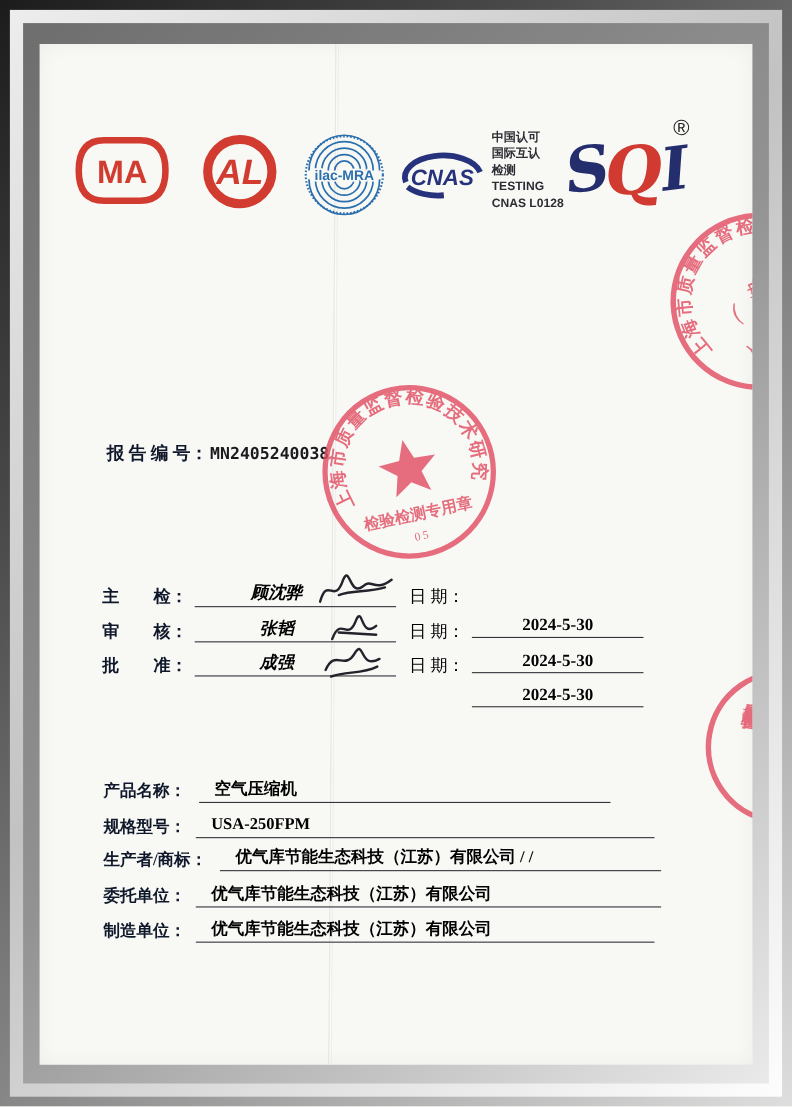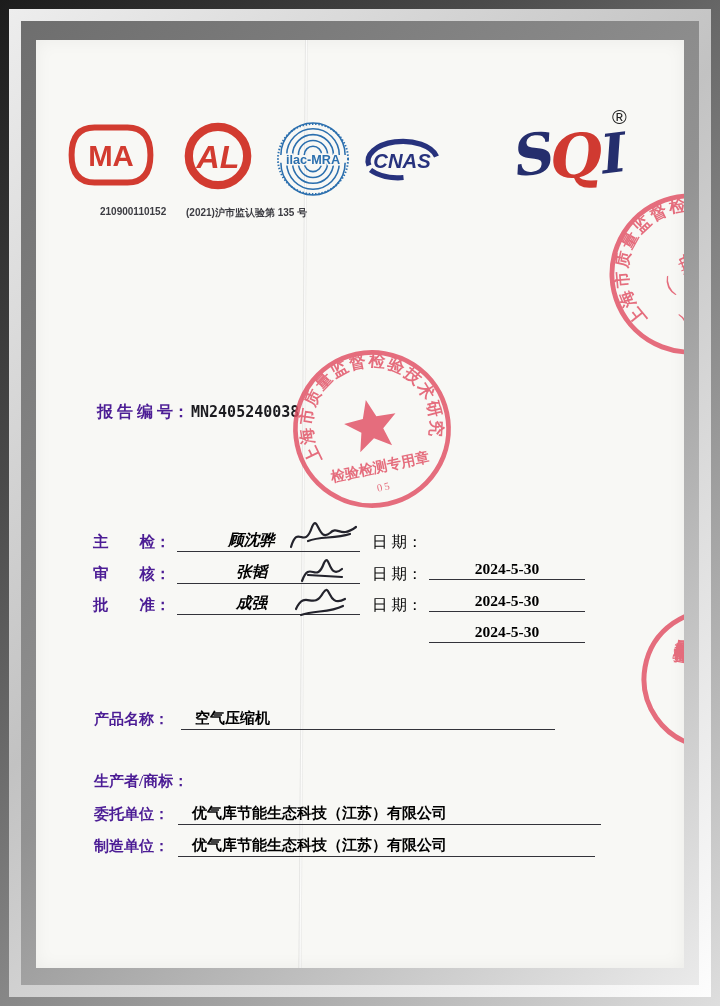--- a/index.html
+++ b/index.html
@@ -37,21 +37,21 @@
   
   .hdr-nums{position:absolute;top:166px;left:64px;width:420px;
     font-family:"Liberation Sans",sans-serif;font-size:10px;font-weight:700;color:#3c3c42;}
   .hdr-nums .lic{position:absolute;left:86px;top:0;}
   
   .title{position:absolute;left:104px;top:220px;width:400px;text-align:center;
     font-family:"Liberation Sans",sans-serif;font-weight:900;font-size:29px;
     line-height:39px;letter-spacing:1px;color:#141414;}
   
   .row{position:absolute;color:#1b1b1f;}
-  .lbl{font-weight:700;font-size:16px;color:#4c1d95;}
+  .lbl{font-weight:700;font-size:16px;color:#0f172a;}
   .r-number{left:61px;top:362px;font-size:16px;}
   .r-number .val{font-family:"DejaVu Sans Mono",monospace;font-size:15px;font-weight:700;letter-spacing:0px;margin-left:2px;}
   .r-agency{left:63px;top:408px;font-size:15px;}
   .r-agency .lbl{font-weight:600;font-size:15px;}
   .r-agency .val{display:inline-block;width:246px;text-align:center;
     border-bottom:1.6px solid #33333a;font-weight:700;font-size:16px;padding-bottom:1px;}
   
   .sig-row{position:absolute;left:57px;width:540px;height:26px;}
   .sig-row .lbl{position:absolute;left:0;top:3px;font-size:15.5px;}
   .sig-row .nameline{position:absolute;left:84px;top:0;width:183px;height:22px;
@@ -110,32 +110,35 @@
   </svg>
 
   <svg class="logo" style="left:324px;top:88px;" width="84" height="60" viewBox="0 0 112 60">
     <g fill="none" stroke="#27327d" stroke-width="7">
       <path d="M12,40 A46,26 0 1 1 102,28"></path>
       <path d="M14,46 A46,26 0 0 0 58,56"></path>
     </g>
     <text x="56" y="43" text-anchor="middle" font-family="Liberation Sans,sans-serif" font-size="27" font-weight="900" font-style="italic" fill="#27327d" stroke="#f8f8f5" stroke-width="3" paint-order="stroke">CNAS</text>
   </svg>
 
+  <div class="acc-lines">
+    <div>中国认可</div>
+    <div>国际互认</div>
+    <div>检测</div>
+    <div>TESTING</div>
+    <div>CNAS L0128</div>
+  </div>
 
   <div class="sqi">
     <span class="g1">S</span>
     <span class="g2">Q</span>
     <span class="g3">I</span>
   </div>
   <span class="sqi-reg">®</span>
 
-  <div class="hdr-nums">
-    <span>210900110152</span>
-    <span class="lic">(2021)沪市监认验第 135 号</span>
-  </div>
 
   <div class="title">
   </div>
 
   <div class="row r-number">
     <span class="lbl">报 告 编 号：</span><span class="val">MN2405240038</span>
   </div>
 
 
   <svg class="stamp" style="left:251px;top:304px;transform:rotate(-12deg);" width="170" height="170" viewBox="0 0 160 160">
@@ -196,22 +199,27 @@
 
   <svg class="stamp" style="left:601px;top:564px;transform:rotate(10deg);" width="150" height="150" viewBox="0 0 150 150">
     <circle class="ring" cx="75" cy="75" r="68" stroke-width="5"></circle>
     <text x="40" y="28" font-size="15" font-weight="700" letter-spacing="2" style="writing-mode:vertical-rl">质量监督检验</text>
   </svg>
 
   <div class="prod-row" style="top:668px;">
     <span class="lbl">产品名称：</span>
     <span class="val" style="left:87px;width:360px;">空气压缩机</span>
   </div>
+  <div class="prod-row" style="top:700px;">
+    <span class="lbl">规格型号：</span>
+    <span class="val" style="left:84px;width:403px;">USA-250FPM</span>
+  </div>
   <div class="prod-row" style="top:730px;">
     <span class="lbl">生产者/商标：</span>
+    <span class="val" style="left:106px;width:387px;">优气库节能生态科技（江苏）有限公司 / /</span>
   </div>
   <div class="prod-row" style="top:763px;">
     <span class="lbl">委托单位：</span>
     <span class="val" style="left:84px;width:409px;">优气库节能生态科技（江苏）有限公司</span>
   </div>
   <div class="prod-row" style="top:795px;">
     <span class="lbl">制造单位：</span>
     <span class="val" style="left:84px;width:403px;">优气库节能生态科技（江苏）有限公司</span>
   </div>
 

